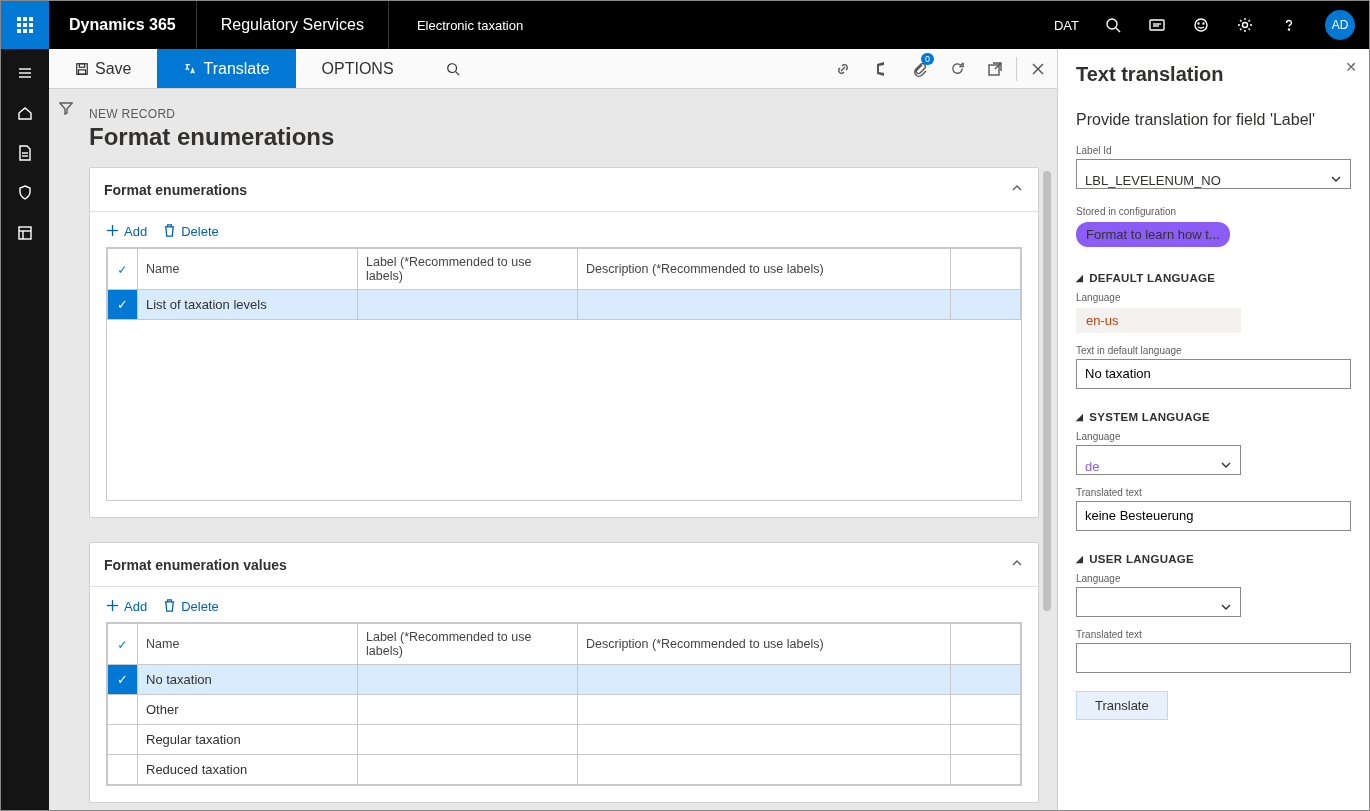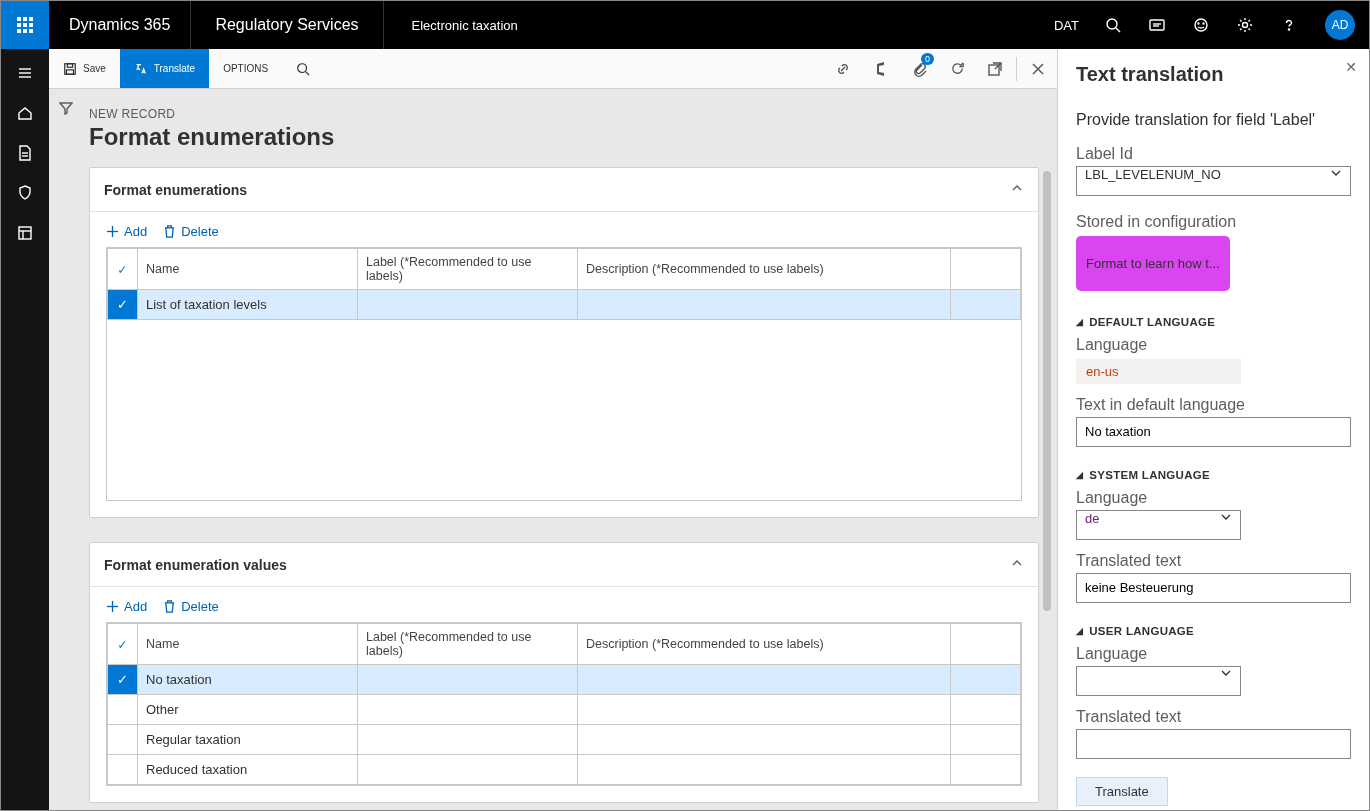--- a/index.html
+++ b/index.html
@@ -4,83 +4,83 @@
 <style>
 *{box-sizing:border-box;margin:0;padding:0;font-family:"Segoe UI",Arial,sans-serif}
 body{font-size:13px;color:#323130;background:#fff;overflow:hidden}
 .root{display:flex;flex-direction:column;width:1370px;height:811px;border:1px solid #888}
 
 
 .topnav{height:48px;background:#000;color:#fff;display:flex;align-items:center}
 .waffle{width:48px;height:48px;background:#0078d4;display:flex;align-items:center;justify-content:center;cursor:pointer}
 .waffle-grid{display:grid;grid-template-columns:repeat(3,4px);grid-template-rows:repeat(3,4px);gap:2px}
 .waffle-grid span{background:#fff;width:4px;height:4px}
-.brand{padding:0 20px;font-size:16px;font-weight:400;border-right:1px solid #333;height:48px;display:flex;align-items:center}
+.brand{padding:0 20px;font-size:16px;font-weight:700;border-right:1px solid #333;height:48px;display:flex;align-items:center}
 .module{padding:0 24px;font-size:16px;border-right:1px solid #333;height:48px;display:flex;align-items:center}
 .breadcrumb{padding:0 28px;font-size:13px}
 .topnav-right{margin-left:auto;display:flex;align-items:center;height:66px}
 .topnav-item{width:44px;height:48px;display:flex;align-items:center;justify-content:center;cursor:pointer;font-size:16px}
 .company{padding:0 12px;font-size:13px}
 .avatar{width:30px;height:30px;border-radius:50%;background:#0078d4;color:#fff;font-size:12px;display:flex;align-items:center;justify-content:center;margin:0 14px}
 
 
 .body{flex:1;display:flex;min-height:0}
 
 
 .rail{width:48px;background:#141414;display:flex;flex-direction:column;align-items:center;padding-top:4px}
 .rail-item{width:48px;height:40px;display:flex;align-items:center;justify-content:center;color:#fff;cursor:pointer}
 
 
 .center{flex:1;display:flex;flex-direction:column;min-width:0;position:relative}
 .actionbar{height:40px;background:#fafafa;border-bottom:1px solid #d0d0d0;display:flex;align-items:center}
-.ab-btn{height:39px;display:flex;align-items:center;gap:6px;padding:0 14px;cursor:pointer;font-size:10px;color:#323130}
+.ab-btn{height:39px;display:flex;align-items:center;gap:6px;padding:0 26px;cursor:pointer;font-size:16px;color:#323130}
 .ab-btn.active{background:#0078d4;color:#fff}
 .ab-btn svg{width:14px;height:14px}
 .ab-right{margin-left:auto;display:flex;align-items:center}
 .ab-icon{width:38px;height:40px;display:flex;align-items:center;justify-content:center;cursor:pointer;color:#555;position:relative}
 .ab-divider{width:1px;height:24px;background:#d0d0d0;margin:0 2px}
 .badge{position:absolute;top:4px;right:4px;background:#0078d4;color:#fff;font-size:9px;border-radius:8px;padding:0 4px;line-height:12px}
 
 .content{flex:1;background:#e8e8e8;display:flex;min-height:0}
 .filter-col{width:34px;padding-top:12px;text-align:center;color:#605e5c}
 .main{flex:1;padding:18px 18px 0 6px;overflow:hidden;position:relative}
 .scroll-indicator{position:absolute;right:6px;top:82px;width:8px;height:440px;background:#c0c0c0;border-radius:4px}
 .page-subtitle{color:#5b5b5b;font-size:12px;letter-spacing:0.3px;margin-bottom:2px}
 .page-title{font-size:24px;font-weight:600;margin-bottom:16px}
 
 .card{background:#fff;border:1px solid #d0d0d0;border-radius:2px;margin-bottom:24px}
 .card-header{height:44px;display:flex;align-items:center;justify-content:space-between;padding:0 14px;border-bottom:1px solid #e0e0e0;cursor:pointer}
 .card-title{font-size:14px;font-weight:600}
 .chev{color:#605e5c}
 .card-body{padding:12px 16px 16px}
 .tbl-actions{display:flex;gap:16px;margin-bottom:8px}
-.link-btn{display:flex;align-items:center;gap:5px;color:#0062b3;cursor:pointer;font-size:13px}
+.link-btn{display:flex;gap:5px;color:#0062b3;cursor:pointer;font-size:13px}
 
 .grid{border:1px solid #c8c8c8}
 .grid table{width:100%;border-collapse:collapse}
 .grid th{background:#fff;border:1px solid #c8c8c8;padding:6px 8px;font-weight:400;font-size:12.5px;color:#444;text-align:left;height:32px}
 .grid td{border:1px solid #c8c8c8;padding:6px 8px;font-size:13px;height:30px}
 .grid .chk{width:30px;text-align:center}
 .grid tr.sel td{background:#d9ecff}
 .grid tr.sel .chk{background:#0078d4;color:#fff}
 .grid-pad{height:180px;border-top:none}
 .col-name{width:220px}
 .col-label{width:220px}
 
 .check{color:#0078d4}
 
 
 .panel{width:312px;border-left:1px solid #d0d0d0;background:#fff;padding:14px 18px;overflow:auto;font-size:13px;position:relative}
 .panel-close{position:absolute;top:10px;right:12px;cursor:pointer;color:#666;font-size:14px}
 .panel h1{font-size:20px;font-weight:600;margin-bottom:24px}
 .panel h2{font-size:16px;font-weight:400;margin-bottom:14px;line-height:1.3}
-.fld-label{font-size:16px;color:#605e5c;margin-bottom:3px;margin-top:8px}
+.fld-label{font-size:10px;color:#605e5c;margin-bottom:3px;margin-top:8px}
 .fld-input{width:100%;height:30px;border:1px solid #8a8886;padding:0 8px;font-size:13px;background:#fff}
-.fld-select{width:100%;height:30px;border:1px solid #8a8886;padding:0 8px;font-size:13px;background:#fff;position:relative;display:flex;align-items:flex-start;justify-content:space-between;cursor:pointer}
-.fld-static{display:inline-block;background:#d946ef;padding:20px 10px;border-radius:5px;margin-top:2px;max-width:160px;white-space:nowrap;overflow:hidden;text-overflow:ellipsis}
+.fld-select{width:100%;height:30px;border:1px solid #8a8886;padding:0 8px;font-size:13px;background:#fff;position:relative;display:flex;align-items:flex-end;justify-content:space-between;cursor:pointer}
+.fld-static{display:inline-block;background:#8b5cf6;padding:5px 10px;border-radius:12px;margin-top:2px;max-width:160px;white-space:nowrap;overflow:hidden;text-overflow:ellipsis}
 .fld-link{display:inline-block;background:#f3f2f1;padding:5px 10px;color:#c2410c;margin-top:2px;width:165px}
 .section{margin-top:22px}
 .sec-hd{font-size:11.5px;font-weight:600;letter-spacing:.3px;margin-bottom:6px;display:flex;align-items:center;gap:6px;cursor:pointer}
 .tri{font-size:9px}
 .btn-primary{background:#e8f0fb;border:1px solid #c0d8f0;color:#323130;padding:6px 18px;cursor:pointer;font-size:13px;margin-top:18px}
 svg{stroke:currentColor;fill:none;stroke-width:1.4}
 </style>
 </head>
 <body>
 
@@ -401,21 +401,21 @@
         <input class="fld-input" value="No taxation" style="">
       </div>
 
       <div class="section">
         <div class="sec-hd">
             <span class="tri">◢</span>
             <span>SYSTEM LANGUAGE</span>
           </div>
         <div class="fld-label">Language</div>
         <div class="fld-select" style="width:165px">
-          <span style="color:#701a75">de</span>
+          <span style="color:#8b5cf6">de</span>
           <span><svg width="12" height="12" viewBox="0 0 12 12">
                 <path d="M2 4l4 4 4-4"></path>
               </svg></span>
         </div>
         <div class="fld-label" style="margin-top:12px">Translated text</div>
         <input class="fld-input" value="keine Besteuerung" style="">
       </div>
 
       <div class="section">
         <div class="sec-hd">

